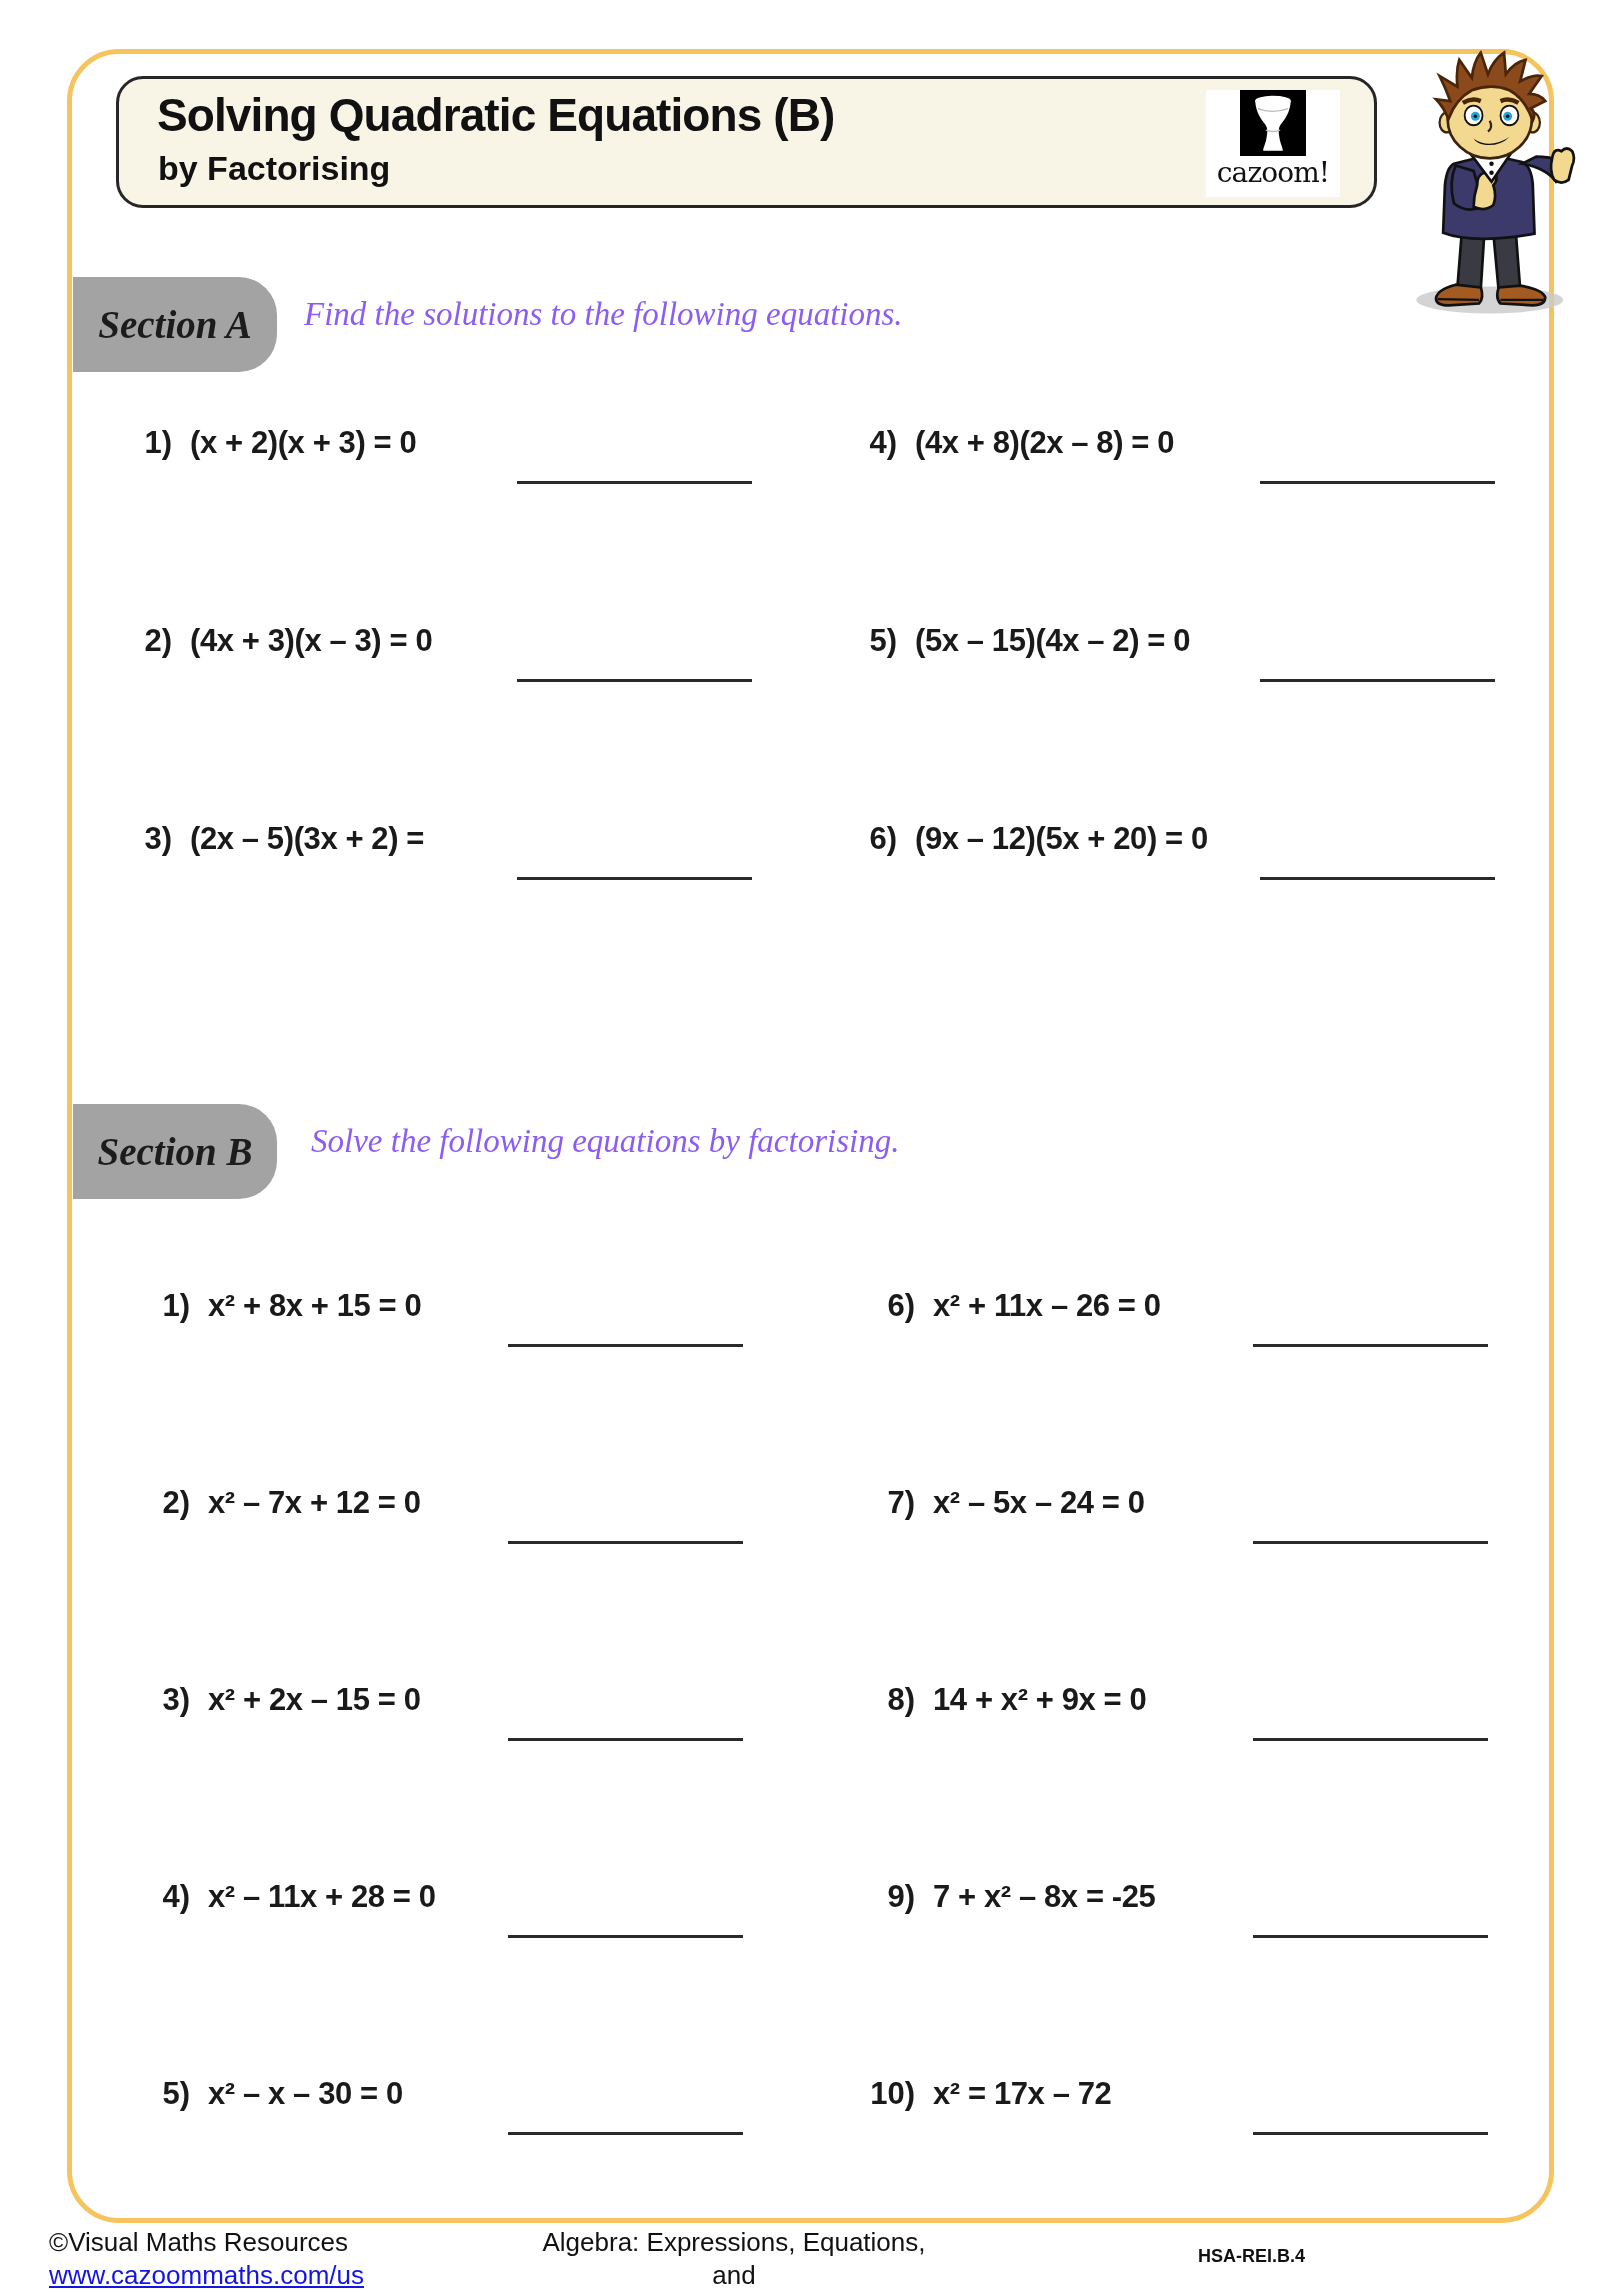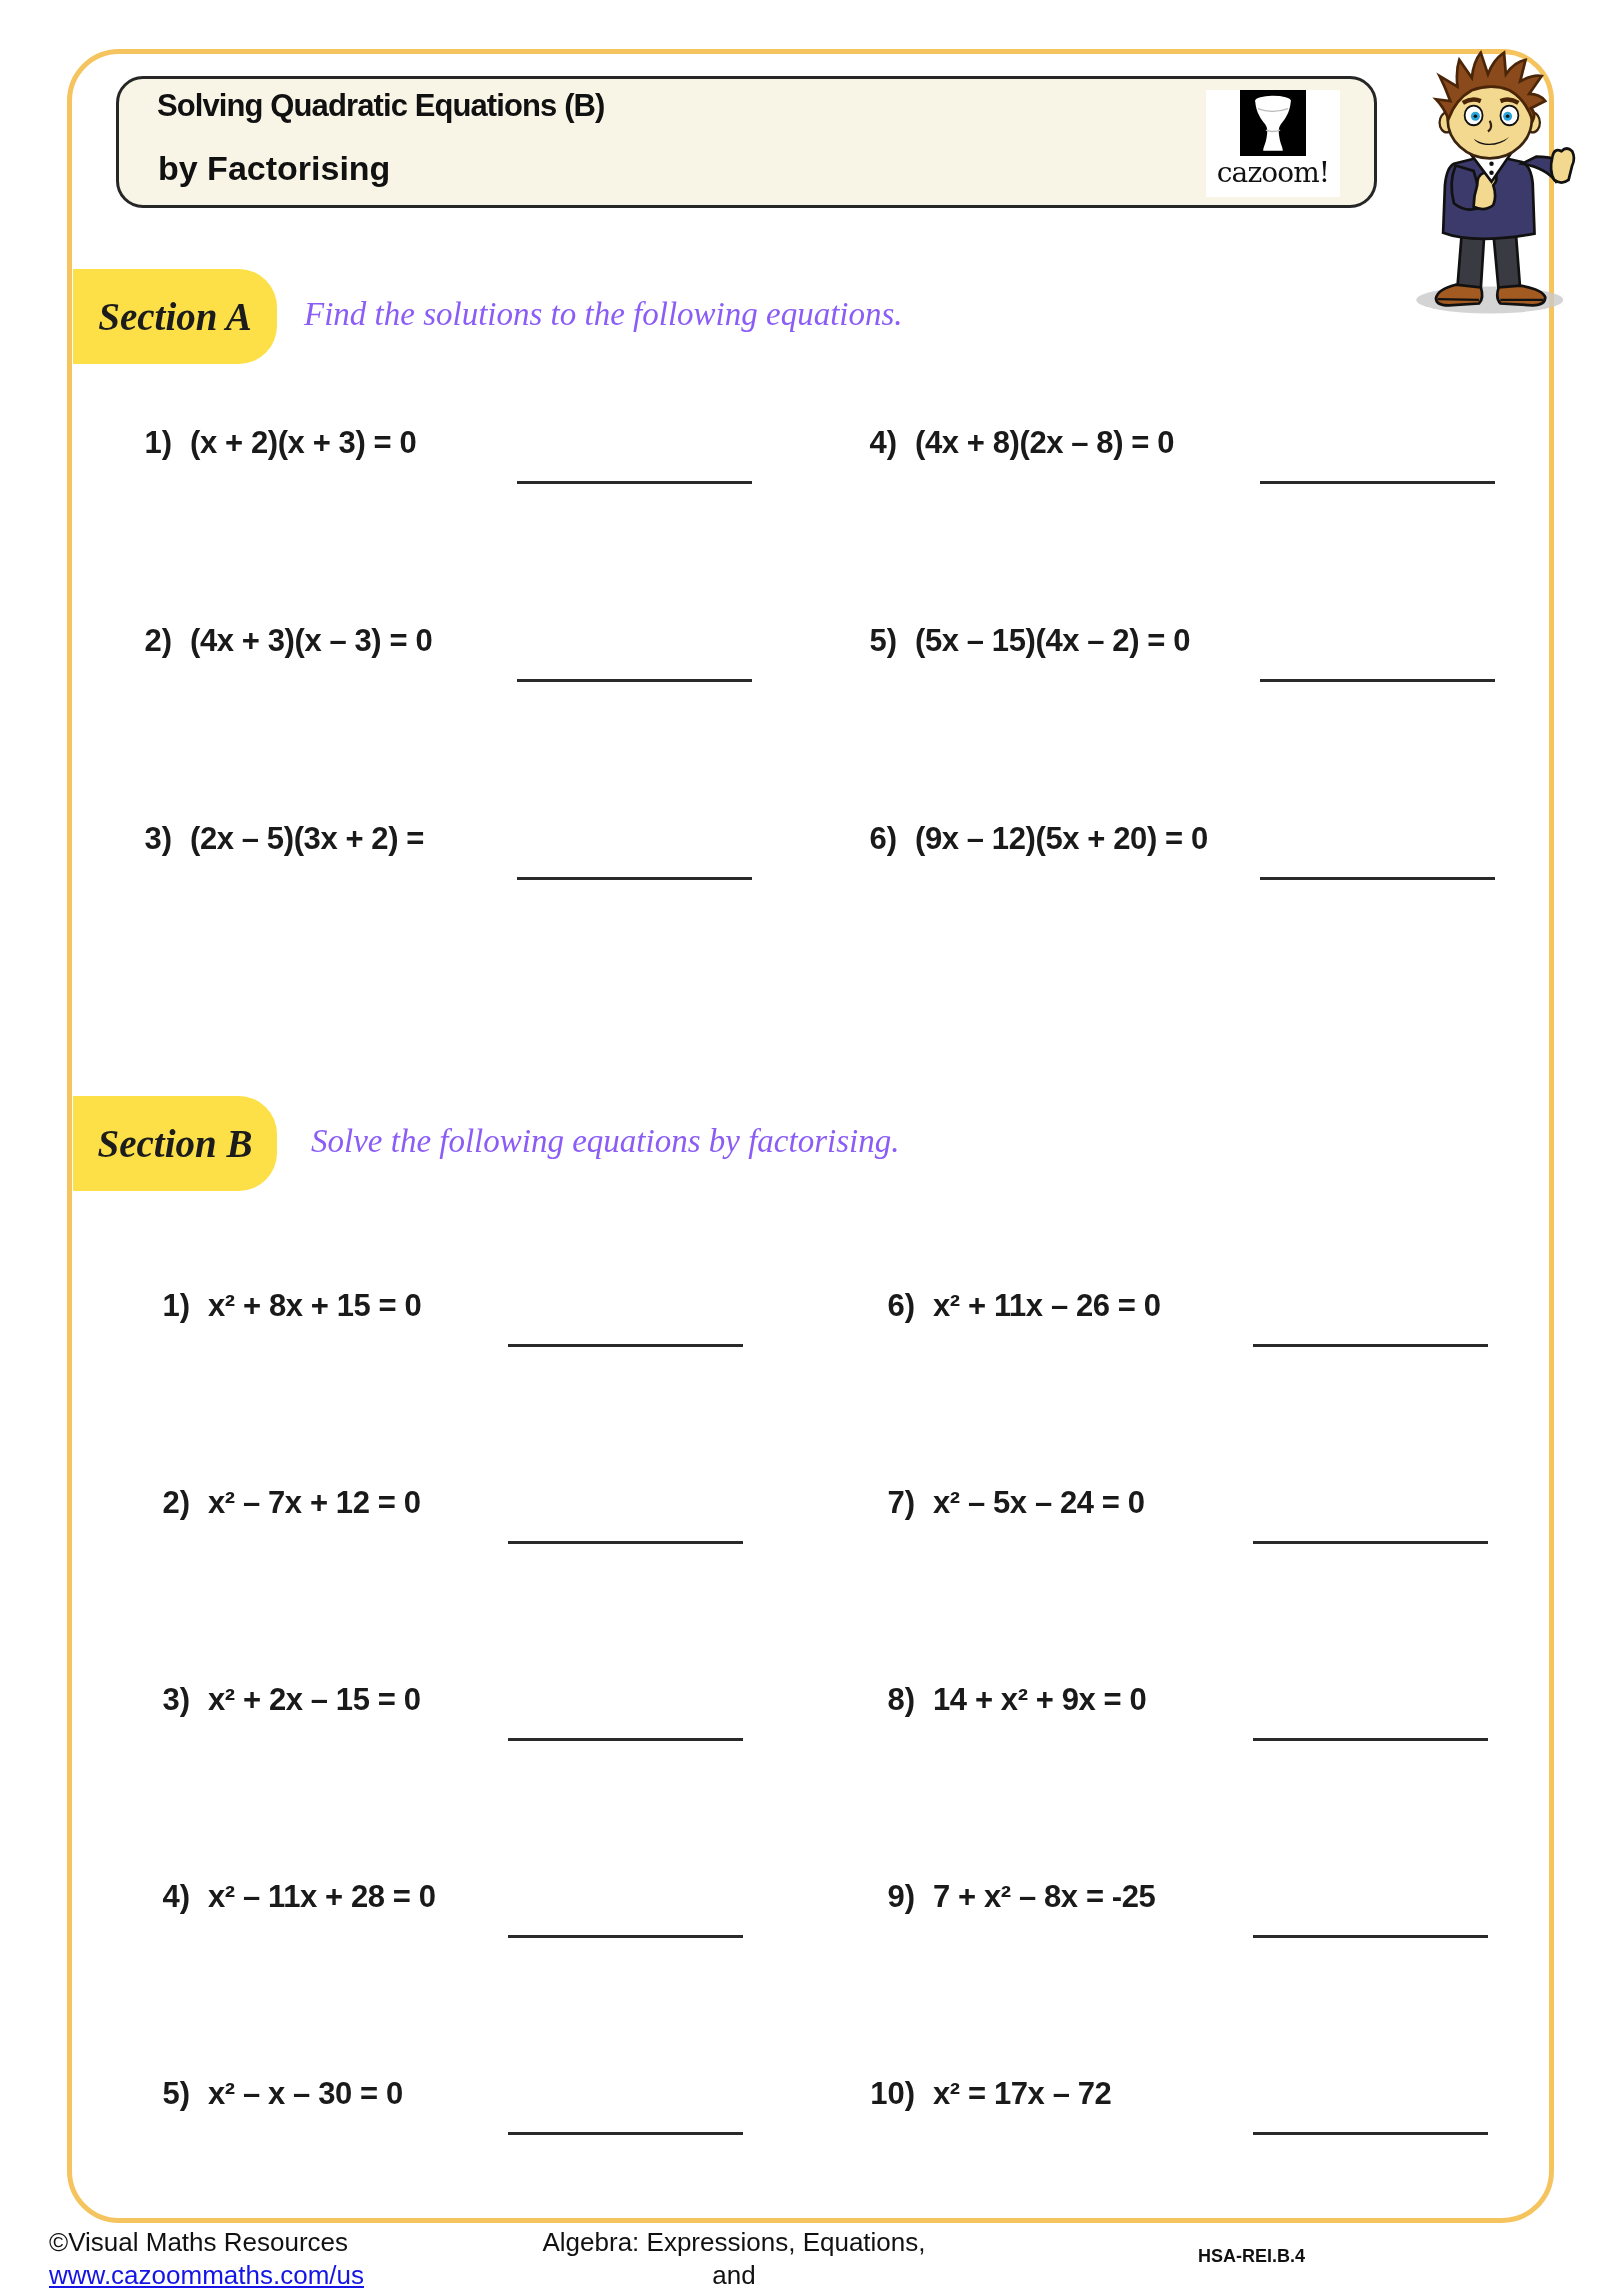--- a/index.html
+++ b/index.html
@@ -6,38 +6,38 @@
   body { background:#ffffff; font-family:"Liberation Sans", sans-serif; }
   .page { position:relative; width:1622px; height:2293px; background:#ffffff; overflow:hidden; }
 
   
   .frame { position:absolute; left:67px; top:49px; width:1487px; height:2174px;
            border:5.4px solid #F5C45F; border-radius:52px; background:#ffffff; }
 
   
   .header-box { position:absolute; left:116px; top:76px; width:1261px; height:132px;
                 background:#F8F4E6; border:3.6px solid #262626; border-radius:27px; z-index:3; }
-  .header-title { position:absolute; left:38px; top:9px; font-size:31px; font-weight:bold;
+  .header-title { position:absolute; left:38px; top:9px; font-size:46px; font-weight:bold;
                   color:#111; letter-spacing:-0.9px; }
   .header-subtitle { position:absolute; left:39px; top:70px; font-size:34px; font-weight:bold; color:#111; }
 
   .logo { position:absolute; right:34px; top:10.7px; width:134px; height:107px; background:#ffffff;
           display:flex; flex-direction:column; align-items:center; }
   .logo-square { width:66px; height:66px; background:#000; display:flex; align-items:center; justify-content:center; }
   .logo-text { font-family:"DejaVu Serif", serif; font-weight:normal; font-size:28px; color:#111;
                letter-spacing:-0.9px; line-height:1.2; }
 
   
   .character { position:absolute; left:1384px; top:31px; width:224px; height:296px; z-index:5; }
 
   
-  .section-label { position:absolute; left:73px; width:204px; height:95px; background:#fde047;
+  .section-label { position:absolute; left:73px; width:204px; height:95px; background:#a3a3a3;
                    border-radius:0 38px 38px 0; display:flex; align-items:center; justify-content:center;
                    font-family:"Liberation Serif", serif; font-style:italic; font-weight:bold;
-                   font-size:39px; color:#1c1c1c; z-index:2; }
+                   font-size:39px; color:#1c1c1c; z-index:2;margin-top:8px; }
   .label-a { top:269px; }
   .label-b { top:1096px; }
   .instruction { position:absolute; font-family:"Liberation Serif", serif; font-style:italic;
                  font-size:33px; color:#8b5cf6;text-align:right; }
   .instr-a { left:304px; top:296px; }
   .instr-b { left:304px; top:1123px;margin-left:7px; }
 
   
   .eq-grid { position:absolute; display:grid; grid-template-columns:725px 672px; }
   .grid-a { left:116px; top:425px; grid-auto-rows:198px; width:1397px; }

